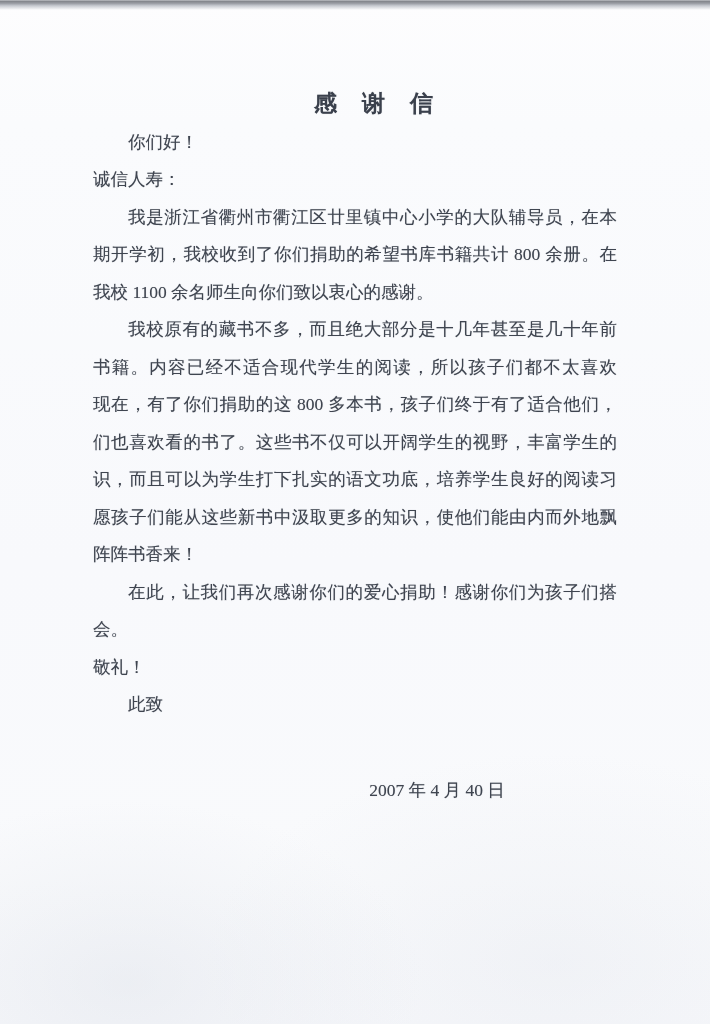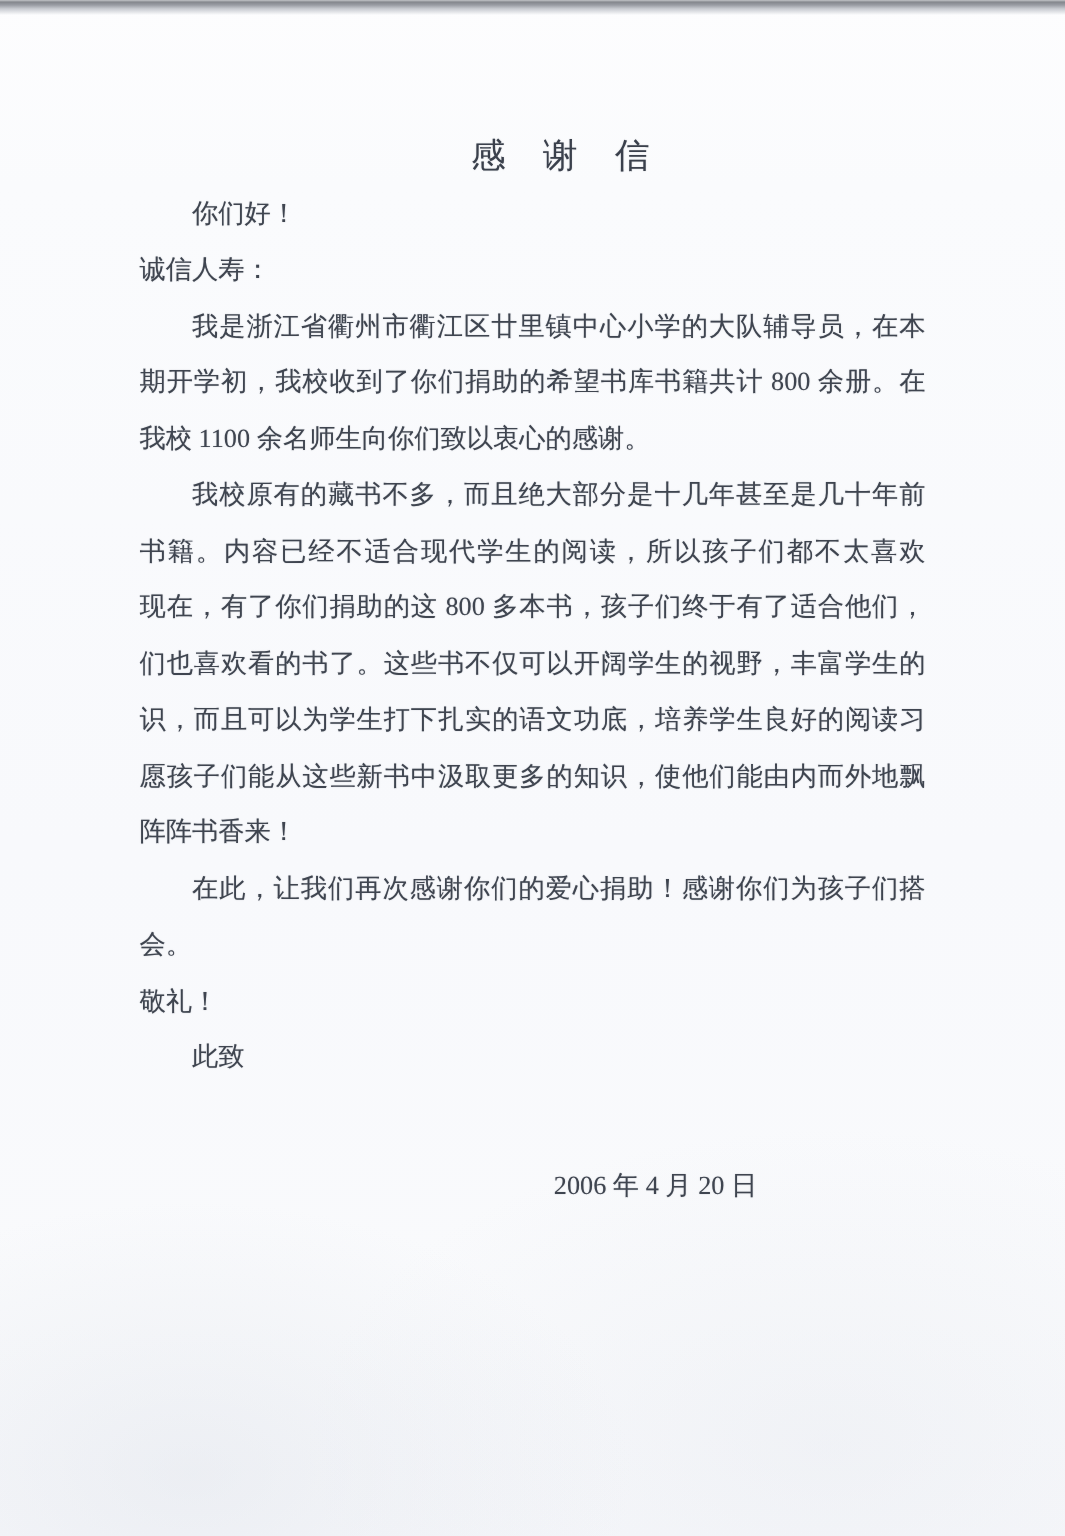--- a/index.html
+++ b/index.html
@@ -39,21 +39,21 @@
     width: 524px;
     font-size: 17.5px;
     text-shadow: 0 0 0.8px rgba(63,69,80,0.38);
   }
   .letter-title {
     margin-top: 90px;
     height: 28px;
     line-height: 28px;
     text-align: center;
     font-size: 23px;
-    font-weight: normal;
+    font-weight: bold;
     letter-spacing: 1px;
     transform: translateX(19px);
     color: #3a404c;
   }
   .body-lines { margin-top: 5.5px; }
   .line {
     height: 37.5px;
     line-height: 37.5px;
     white-space: nowrap;
   }
@@ -105,18 +105,18 @@
       <div>
         <div class="line wrapline indent justify">在此，让我们再次感谢你们的爱心捐助！感谢你们为孩子们搭建</div>
         <div class="line">会。</div>
       </div>
 
       <div class="line">敬礼！</div>
 
       <div class="line indent">此致</div>
 
       <div class="closing-wrap">
-        <div class="line">2006 年 4 月 20 日</div>
+        <div class="line">2007 年 4 月 40 日</div>
       </div>
 
     </div>
   </div>
 </div>
 
 </body></html>

